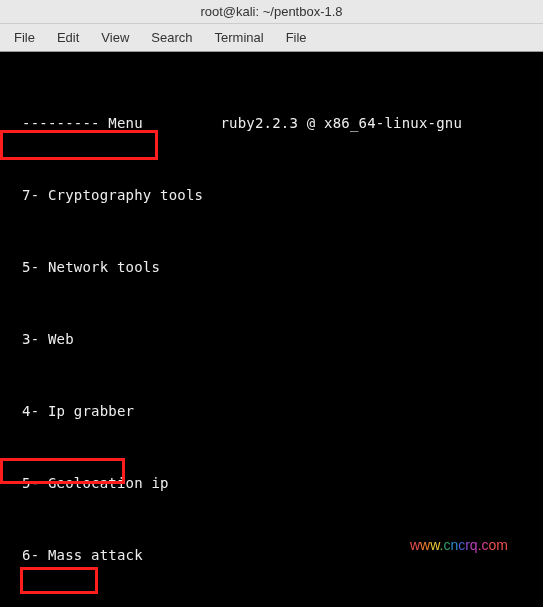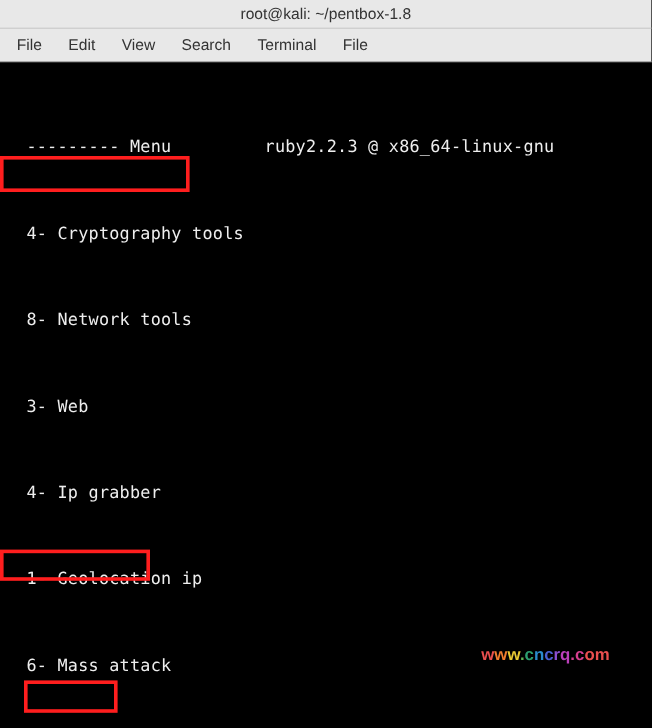--- a/index.html
+++ b/index.html
@@ -57,21 +57,21 @@
       pointer-events: none;
     }
     .hl1 { top: 130px; left: 0; width: 158px; height: 30px; }
     .hl2 { top: 458px; left: 0; width: 125px; height: 26px; }
     .hl3 { top: 567px; left: 20px; width: 78px; height: 27px; }
     .watermark {
       position: absolute;
       right: 35px;
       top: 537px;
       font-family: sans-serif;
-      font-weight: bold;
+      font-weight: normal;
       font-size: 14px;
       text-align: center;
       line-height: 17px;
       pointer-events: none;
     }
     .wm-line1 span:nth-child(1){color:#e94f4f;}
     .wm-line1 span:nth-child(2){color:#f07d2e;}
     .wm-line1 span:nth-child(3){color:#e9c934;}
     .wm-line1 span:nth-child(4){color:#5fb353;}
     .wm-line1 span:nth-child(5){color:#2c9e6e;}
@@ -103,29 +103,29 @@
   <span>View</span>
   <span>Search</span>
   <span>Terminal</span>
   <span>File</span>
 </div>
 
 <div class="terminal">
 <div class="line"></div>
 <div class="line">--------- Menu         ruby2.2.3 @ x86_64-linux-gnu</div>
 <div class="line"></div>
-<div class="line">4- Cryptography tools</div>
+<div class="line">7- Cryptography tools</div>
 <div class="line"></div>
-<div class="line">8- Network tools</div>
+<div class="line">5- Network tools</div>
 <div class="line"></div>
 <div class="line">3- Web</div>
 <div class="line"></div>
 <div class="line">4- Ip grabber</div>
 <div class="line"></div>
-<div class="line">1- Geolocation ip</div>
+<div class="line">5- Geolocation ip</div>
 <div class="line"></div>
 <div class="line">6- Mass attack</div>
 <div class="line"></div>
 
 
 
 
 
 
 

